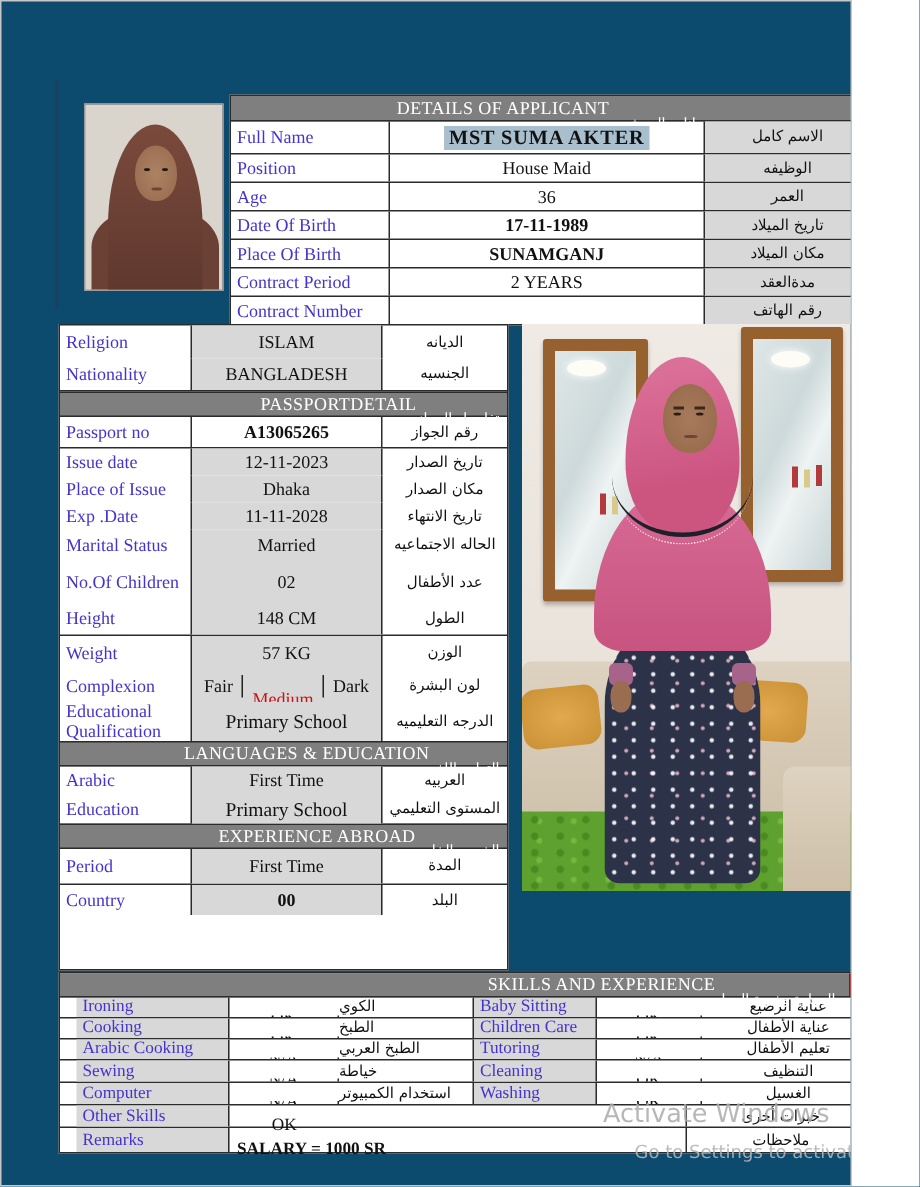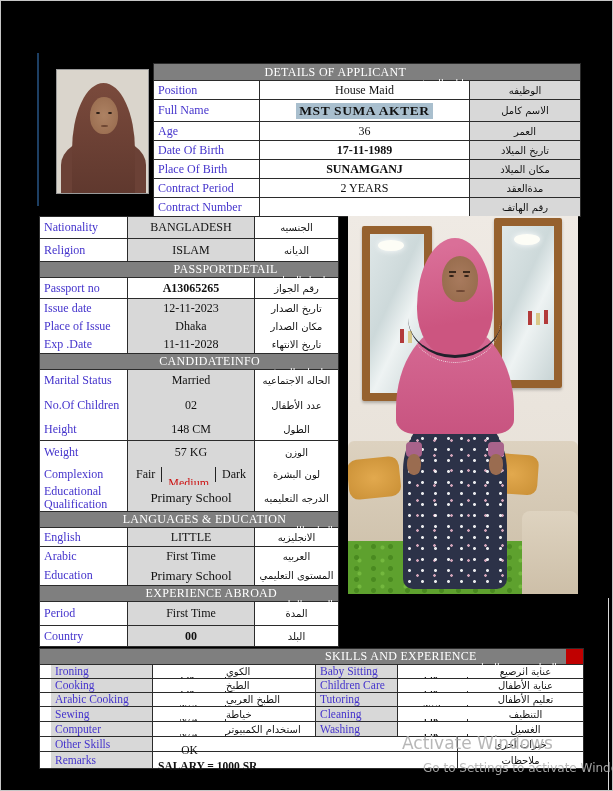--- a/index.html
+++ b/index.html
@@ -1,18 +1,18 @@
 <!DOCTYPE html>
 <html><head>
 <meta charset="utf-8">
 <style>
   * { box-sizing: border-box; margin: 0; padding: 0; }
   body { background: #ffffff; font-family: "Liberation Serif", serif; }
   .page {
-    position: relative; width: 613px; height: 791px; background: #000000;
+    position: relative; width: 568px; height: 791px; background: #0c4a6e;
     border: 1px solid #c6c6c6; overflow: hidden;
   }
   
   .tbl { position: absolute; border: 1px solid #2b2b2b; background: #fff; }
   .r { display: flex; border-bottom: 1px solid #2b2b2b; }
   .r.nb { border-bottom: none; }
   .c { display: flex; align-items: center; justify-content: center;
        border-right: 1px solid #2b2b2b; overflow: hidden; }
   .c.last { border-right: none; }
   .lab { justify-content: flex-start; padding-left: 4px; color: #4433cc;
@@ -140,33 +140,33 @@
     <div class="eye" style="left:39px;top:42px"></div>
     <div class="eye" style="left:51px;top:42px"></div>
     <div class="mouth"></div>
   </div>
 
   <div class="tbl tt">
     <div class="bar">
       <span>DETAILS OF APPLICANT</span>
         <span class="ar">بيانات المرشحه</span>
     </div>
-    <div class="r" style="height:19px">
-      <div class="c c1 lab">Position</div>
-      <div class="c c2 val">House Maid</div>
-      <div class="c c3 ar last">الوظيفه</div>
-    </div>
     <div class="r" style="height:22px">
       <div class="c c1 lab">Full Name</div>
       <div class="c c2 val">
           <span class="hl">MST SUMA AKTER</span>
         </div>
       <div class="c c3 ar last">الاسم كامل</div>
     </div>
     <div class="r" style="height:19px">
+      <div class="c c1 lab">Position</div>
+      <div class="c c2 val">House Maid</div>
+      <div class="c c3 ar last">الوظيفه</div>
+    </div>
+    <div class="r" style="height:19px">
       <div class="c c1 lab">Age</div>
       <div class="c c2 val">36</div>
       <div class="c c3 ar last">العمر</div>
     </div>
     <div class="r" style="height:19px">
       <div class="c c1 lab">Date Of Birth</div>
       <div class="c c2 val b">17-11-1989</div>
       <div class="c c3 ar last">تاريخ الميلاد</div>
     </div>
     <div class="r" style="height:19px">
@@ -180,30 +180,30 @@
       <div class="c c3 ar last">مدةالعقد</div>
     </div>
     <div class="r nb" style="height:18px">
       <div class="c c1 lab">Contract Number</div>
       <div class="c c2 val"></div>
       <div class="c c3 ar last">رقم الهاتف</div>
     </div>
   </div>
 
   <div class="tbl ls">
+    <div class="r nb" style="height:22px">
+      <div class="c c1 lab">Religion</div>
+      <div class="c c2 val">ISLAM</div>
+      <div class="c c3 ar last">الديانه</div>
+    </div>
     <div class="r" style="height:22px">
       <div class="c c1 lab">Nationality</div>
       <div class="c c2 val">BANGLADESH</div>
       <div class="c c3 ar last">الجنسيه</div>
     </div>
-    <div class="r nb" style="height:22px">
-      <div class="c c1 lab">Religion</div>
-      <div class="c c2 val">ISLAM</div>
-      <div class="c c3 ar last">الديانه</div>
-    </div>
 
     <div class="bar">
       <span>PASSPORTDETAIL</span>
       <span class="ar">تفاصيل الجواز</span>
     </div>
     <div class="r" style="height:21px">
       <div class="c c1 lab">Passport no</div>
       <div class="c c2 val white b">A13065265</div>
       <div class="c c3 ar last">رقم الجواز</div>
     </div>
@@ -216,24 +216,20 @@
       <div class="c c1 lab">Place of Issue</div>
       <div class="c c2 val">Dhaka</div>
       <div class="c c3 ar last">مكان الصدار</div>
     </div>
     <div class="r nb" style="height:18px">
       <div class="c c1 lab">Exp .Date</div>
       <div class="c c2 val">11-11-2028</div>
       <div class="c c3 ar last">تاريخ الانتهاء</div>
     </div>
 
-    <div class="bar">
-      <span>CANDIDATEINFO</span>
-      <span class="ar">معلومات المرشحه</span>
-    </div>
     <div class="r nb" style="height:21px">
       <div class="c c1 lab">Marital Status</div>
       <div class="c c2 val">Married</div>
       <div class="c c3 ar last">الحاله الاجتماعيه</div>
     </div>
     <div class="r nb" style="height:28px">
       <div class="c c1 lab">No.Of Children</div>
       <div class="c c2 val">02</div>
       <div class="c c3 ar last">عدد الأطفال</div>
     </div>
@@ -260,25 +256,20 @@
     </div>
     <div class="r nb" style="height:26px">
       <div class="c c1 lab">Educational Qualification</div>
       <div class="c c2 val" style="font-size:13px">Primary School</div>
       <div class="c c3 ar last">الدرجه التعليميه</div>
     </div>
 
     <div class="bar">
       <span>LANGUAGES &amp; EDUCATION</span>
       <span class="ar">التعليم اللغه</span>
-    </div>
-    <div class="r" style="height:19px">
-      <div class="c c1 lab">English</div>
-      <div class="c c2 val">LITTLE</div>
-      <div class="c c3 ar last">الانجليزيه</div>
     </div>
     <div class="r nb" style="height:19px">
       <div class="c c1 lab">Arabic</div>
       <div class="c c2 val">First Time</div>
       <div class="c c3 ar last">العربيه</div>
     </div>
     <div class="r nb" style="height:19px">
       <div class="c c1 lab">Education</div>
       <div class="c c2 val" style="font-size:13px">Primary School</div>
       <div class="c c3 ar last">المستوى التعليمي</div>

